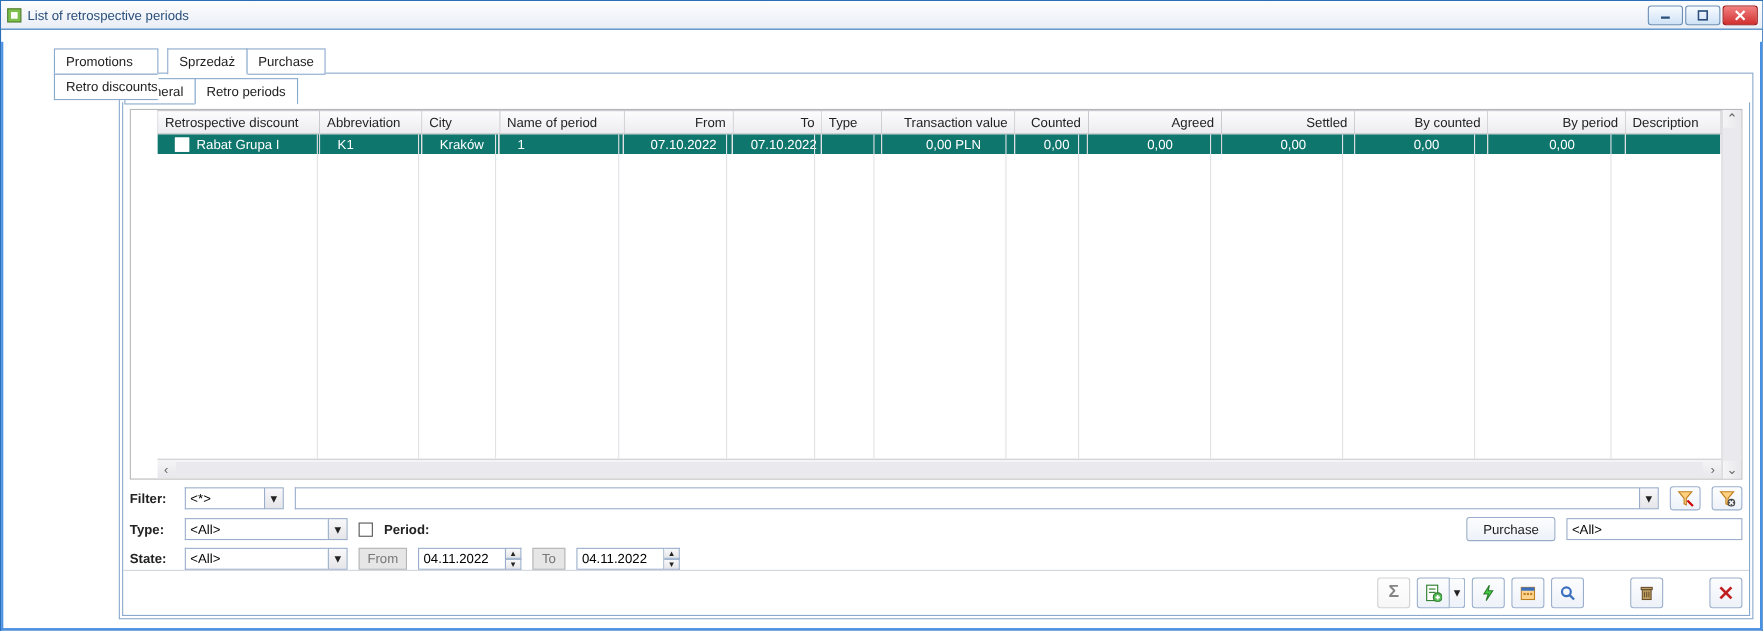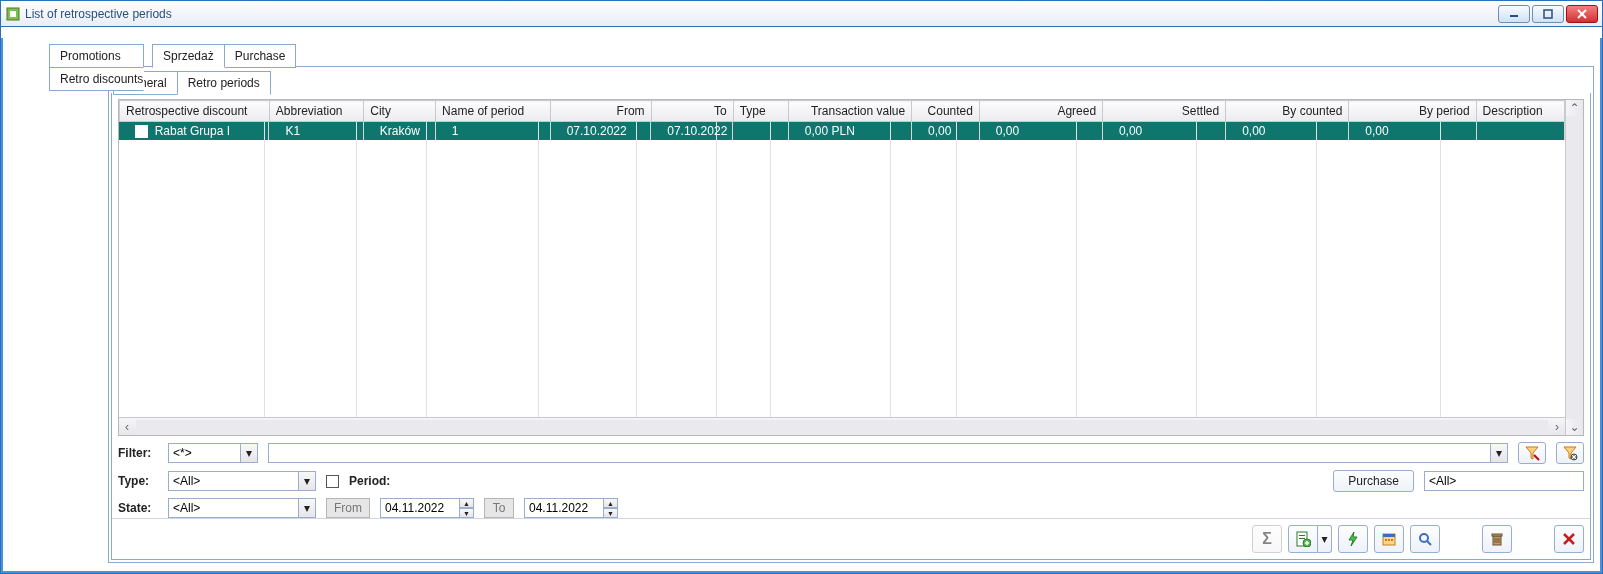--- a/index.html
+++ b/index.html
@@ -15,21 +15,21 @@
   .side-tabs { display:flex; flex-direction:column; width:95px; }
   .main-tabs-row { display:flex;padding-left:44px; }
   .tab { border:1px solid #8aa9cc; background:#fff; padding:4px 10px; margin-right:-1px; margin-bottom:-1px; cursor:pointer; position:relative; white-space:nowrap; }
   .tab.active { border-bottom:1px solid #fff; z-index:2; }
   .tab.v { width:95px;margin-left:40px; }
   .tab.v.active { border-right:1px solid #fff; z-index:2; border-bottom:1px solid #8aa9cc;}
   .content-col { flex:1; display:flex; flex-direction:column; min-width:0; }
   .sub-tabs-row { display:flex; margin-top:2px; }
   .grid-frame { flex:1; border:1px solid #8aa9cc; margin-top:-1px; display:flex; flex-direction:column; min-height:0; padding-top:4px;}
   .grid-wrap { flex:1; border:1px solid #b8b8b8; margin:0 6px; display:flex; min-height:0; }
-  .grid-scroll { flex:1; overflow:hidden; display:flex; flex-direction:column; }
+  .grid-scroll { flex:1; overflow:hidden; display:flex; flex-direction:column;margin-left:24px; }
   table.grid { border-collapse:collapse; width:100%; table-layout:fixed; }
   table.grid th { background:linear-gradient(#fcfcfd,#ececf0); border:1px solid #c9c9cf; padding:3px 6px; font-weight:400; text-align:left; position:sticky; top:0; height:20px; }
   table.grid th.r { text-align:right; }
   table.grid td { border-right:1px solid #d6d6da; padding:2px 6px; height:18px; overflow:hidden; white-space:nowrap; }
   tr.selected td { background:#0f766e; color:#fff;padding-left:16px; }
   .grid-body { flex:1; position:relative; overflow:auto; }
   .vlines { position:absolute; top:0; bottom:0; left:0; right:0; pointer-events:none; }
   .vlines div { position:absolute; top:0; bottom:0; width:1px; background:#e2e2e6; }
   .hscroll { height:18px; background:linear-gradient(#f5f5f7,#e7e7ec); border-top:1px solid #c9c9cf; display:flex; align-items:center; }
   .hscroll .arrow { width:16px; height:16px; display:flex; align-items:center; justify-content:center; color:#666; cursor:pointer;}
@@ -50,21 +50,21 @@
   .date-spin { display:flex; }
   .date-spin input { width:80px; border:1px solid #9aaecb; height:20px; padding:1px 4px; font:inherit;}
   .date-spin .spins { width:14px; display:flex; flex-direction:column; }
   .date-spin .spins div { flex:1; border:1px solid #9aaecb; border-left:none; background:linear-gradient(#f8f8fa,#e6e6ea); font-size:7px; display:flex; align-items:center; justify-content:center; cursor:pointer;}
   .toolbar { margin-top:auto; border-top:1px solid #d0d5de; padding:6px; display:flex; justify-content:flex-end; gap:6px; align-items:center;}
   .tool-btn { width:30px; height:28px; border:1px solid #9aaecb; border-radius:3px; background:linear-gradient(#fdfdfe,#edf2f9); display:flex; align-items:center; justify-content:center; cursor:pointer; }
   .tool-btn.dd-side { width:14px; }
   .tool-btn.disabled { filter:grayscale(1); opacity:.55; cursor:default;}
   .gap { width:30px; }
   .chk { width:13px; height:13px; border:1px solid #555; background:#fff; display:inline-block; vertical-align:middle;}
-  td.r, th.r { text-align:left; }
+  td.r, th.r { text-align:center; }
   td.cbcell { padding-left:4px;}
 </style>
 </head>
 <body>
 
 <div class="window">
 
   <div class="titlebar">
     <span class="icon">
       <svg width="14" height="14">

